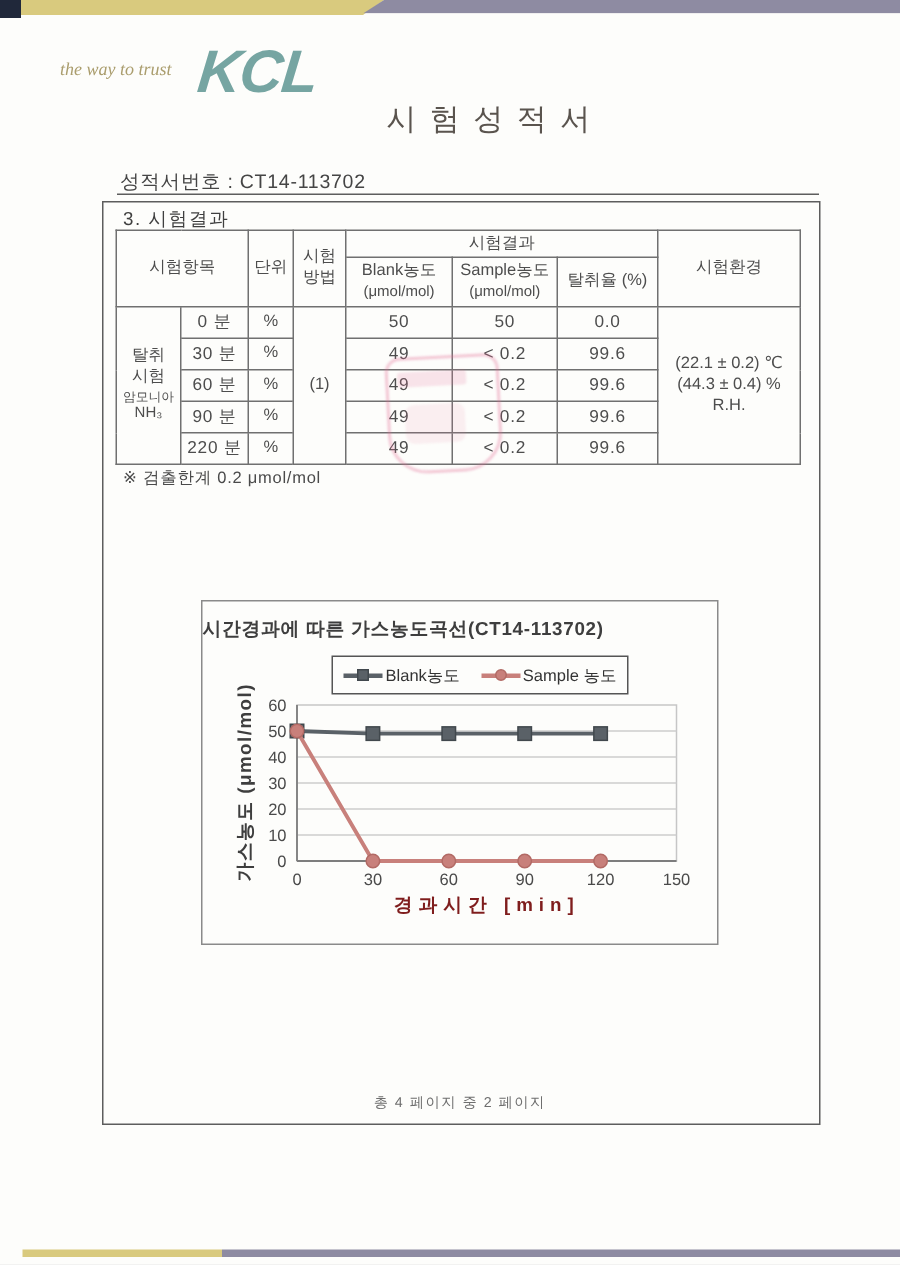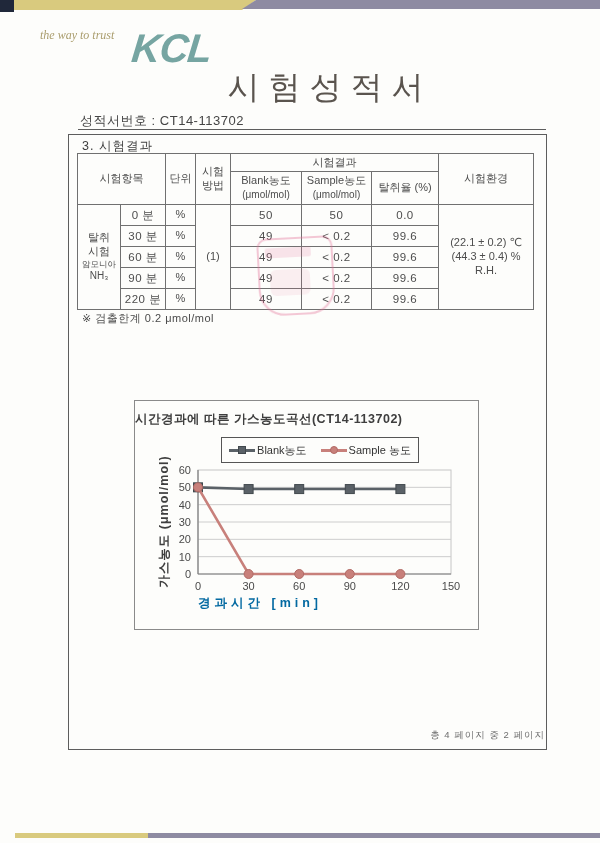--- a/index.html
+++ b/index.html
@@ -8,27 +8,27 @@
   
   .bar{position:absolute;}
   .bar-navy{left:0;top:0;width:14px;height:12px;background:#20283a;}
   .bar-tan-top{left:14px;top:0;width:242px;height:10px;background:#d9ca7e;
                clip-path:polygon(0 0,100% 0,calc(100% - 14px) 100%,0 100%);}
   .bar-purple-top{left:242px;top:0;width:358px;height:9px;background:#8e8ba2;
                clip-path:polygon(14px 0,100% 0,100% 100%,0 100%);}
   .bar-tan-bottom{left:15px;top:833px;width:133px;height:5px;background:#d9ca7e;}
   .bar-purple-bottom{left:148px;top:833px;width:452px;height:5px;background:#8e8ba2;}
   
-  .tagline{position:absolute;left:40px;top:28px;font-family:"Liberation Serif","DejaVu Serif",serif;
+  .tagline{position:absolute;left:40px;top:39px;font-family:"Liberation Serif","DejaVu Serif",serif;
            font-style:italic;font-size:12px;color:#aa9d6d;}
   .kcl{position:absolute;left:132px;top:26px;font-size:40px;font-weight:700;font-style:italic;
        color:#76a5a2;transform:skewX(-6deg);letter-spacing:-1px;}
   
   .doc-title{position:absolute;left:60px;top:66px;width:540px;text-align:center;
-             font-size:32px;letter-spacing:9px;color:#5a544e;}
+             font-size:20px;letter-spacing:9px;color:#5a544e;}
   .report-no{position:absolute;left:80px;top:112px;font-size:13px;color:#454545;letter-spacing:.5px;}
   .report-underline{position:absolute;left:78px;top:129px;width:468px;height:0;
                     border-top:1.5px solid #5d5d5d;}
   
   .main-box{position:absolute;left:68px;top:134px;width:477px;height:614px;
             border:1.5px solid #5d5d5d;background:transparent;}
   .section-title{position:absolute;left:82px;top:138px;font-size:12.5px;color:#3f3f3f;letter-spacing:1px;}
   
   .rtable{position:absolute;left:77px;top:153px;border-collapse:collapse;table-layout:fixed;}
   .rtable td,.rtable th{border:1px solid #707070;padding:0;text-align:center;vertical-align:middle;
@@ -54,26 +54,26 @@
                font-size:12.5px;font-weight:700;color:#3e3e3e;letter-spacing:.5px;}
   .legend{position:absolute;left:86px;top:36px;width:196px;height:24px;border:1.5px solid #555;
           display:flex;align-items:center;justify-content:center;gap:14px;background:#fdfdfb;}
   .legend-item{display:flex;align-items:center;gap:2px;font-size:11px;color:#333;}
   .legend-swatch{position:relative;width:26px;height:9px;display:inline-block;}
   .legend-swatch .lline{position:absolute;left:0;top:3.5px;width:26px;height:2.5px;}
   .legend-swatch .lsq{position:absolute;left:9px;top:0.5px;width:8px;height:8px;}
   .legend-swatch .lci{position:absolute;left:9px;top:0.5px;width:8px;height:8px;border-radius:50%;}
   .chart-svg{position:absolute;left:0;top:0;}
   .chart-svg text{font-family:"Liberation Sans","DejaVu Sans",sans-serif;font-size:11px;fill:#4a4a4a;}
-  .xaxis-title{position:absolute;left:63px;top:194px;width:253px;
-               font-size:12.5px;font-weight:700;color:#0369a1;letter-spacing:4px;}
+  .xaxis-title{position:absolute;left:63px;top:194px;width:253px;text-align:center;
+               font-size:12.5px;font-weight:700;color:#7f1d1d;letter-spacing:4px;}
   .yaxis-title{position:absolute;left:-46px;top:112px;width:150px;text-align:center;
                transform:rotate(-90deg);font-size:12.5px;font-weight:700;color:#3e3e3e;letter-spacing:1px;}
   
-  .footer-page{position:absolute;left:68px;top:729px;width:477px;text-align:right;
+  .footer-page{position:absolute;left:68px;top:729px;width:477px;text-align:center;
                font-size:9.5px;color:#6e6e6e;letter-spacing:1px;}
   .form-no{position:absolute;left:345px;top:756px;width:202px;text-align:right;
            font-family:"Liberation Serif","DejaVu Serif",serif;font-size:11.5px;color:#4a4a4a;}
 </style>
 </head>
 <body>
 
 <div class="page">
 
   <div class="bar bar-navy"></div>

